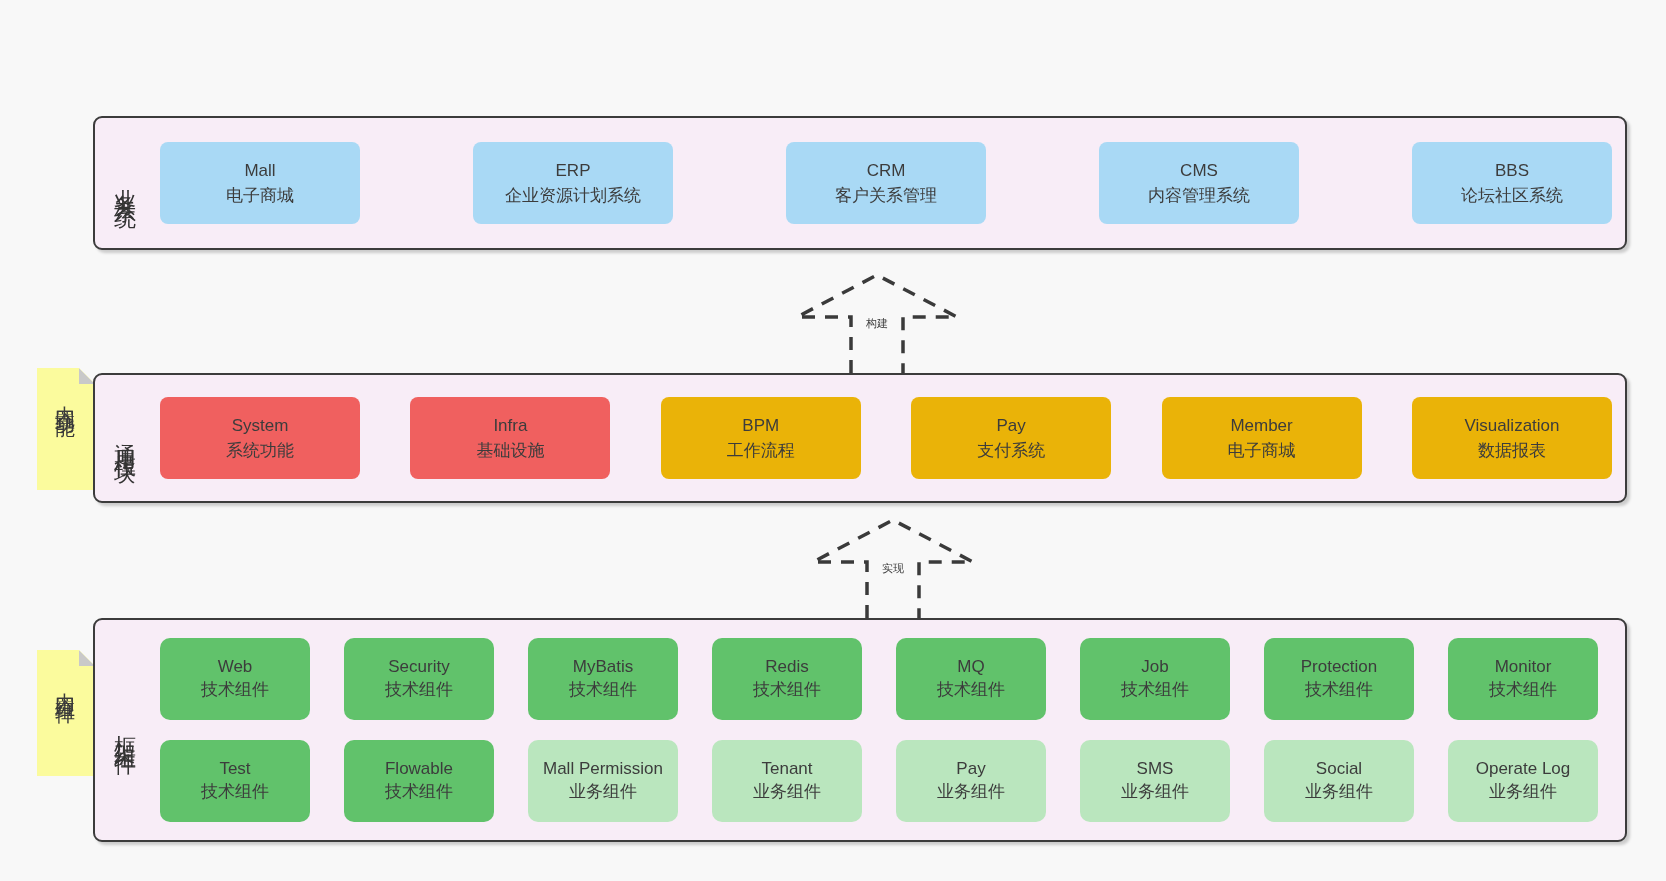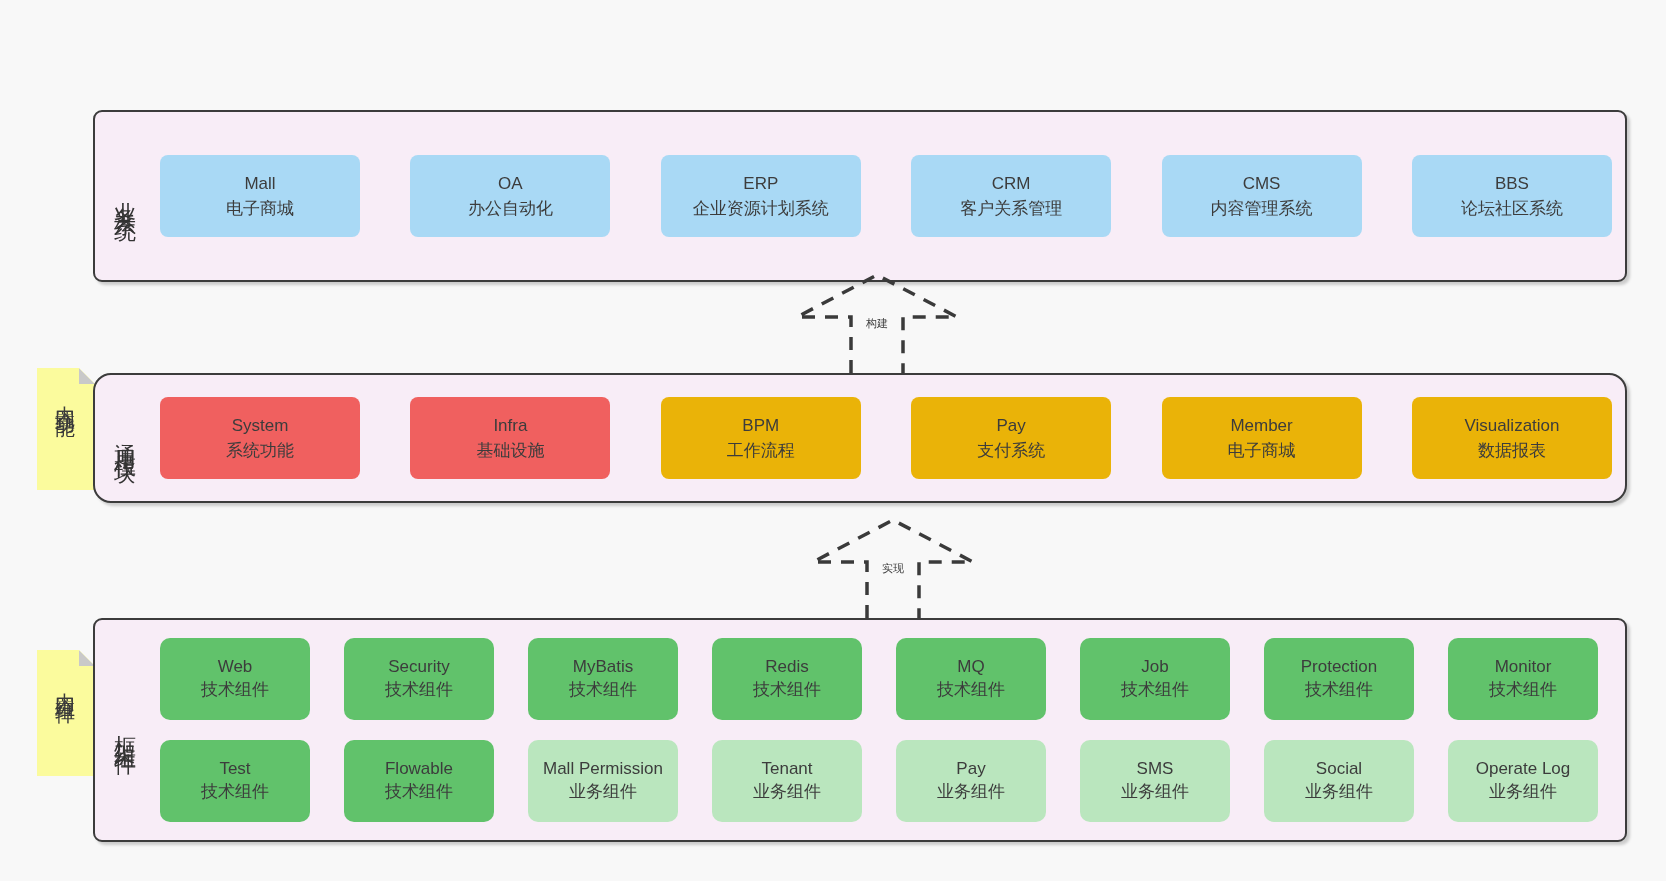--- a/index.html
+++ b/index.html
@@ -22,22 +22,22 @@
     left: 93px;
     width: 1534px;
     background: #f8edf7;
     border: 2px solid #3c3c3c;
     border-radius: 9px;
     box-shadow: 3px 3px 3px rgba(0,0,0,0.18);
     box-sizing: border-box;
     display: flex;
     align-items: center;
   }
-  #band-top    { top: 110px; height: 172px; }
-  #band-mid    { top: 373px; height: 130px; border-radius: 18px; }
+  #band-top    { top: 116px; height: 134px; }
+  #band-mid    { top: 373px; height: 130px; }
   #band-bottom { top: 618px; height: 224px; }
 
   .vlabel {
     writing-mode: vertical-rl;
     text-orientation: upright;
     font-size: 22px;
     letter-spacing: 6px;
     color: #333;
     margin-left: 15px;
     white-space: nowrap;
@@ -159,24 +159,20 @@
   </div>
 
   <section class="band" id="band-top">
     <div class="vlabel">业务系统</div>
     <div class="row6">
       <div class="box blue">
         <div>Mall</div>
         <div>电子商城</div>
       </div>
       <div class="box blue">
-        <div>OA</div>
-        <div>办公自动化</div>
-      </div>
-      <div class="box blue">
         <div>ERP</div>
         <div>企业资源计划系统</div>
       </div>
       <div class="box blue">
         <div>CRM</div>
         <div>客户关系管理</div>
       </div>
       <div class="box blue">
         <div>CMS</div>
         <div>内容管理系统</div>

